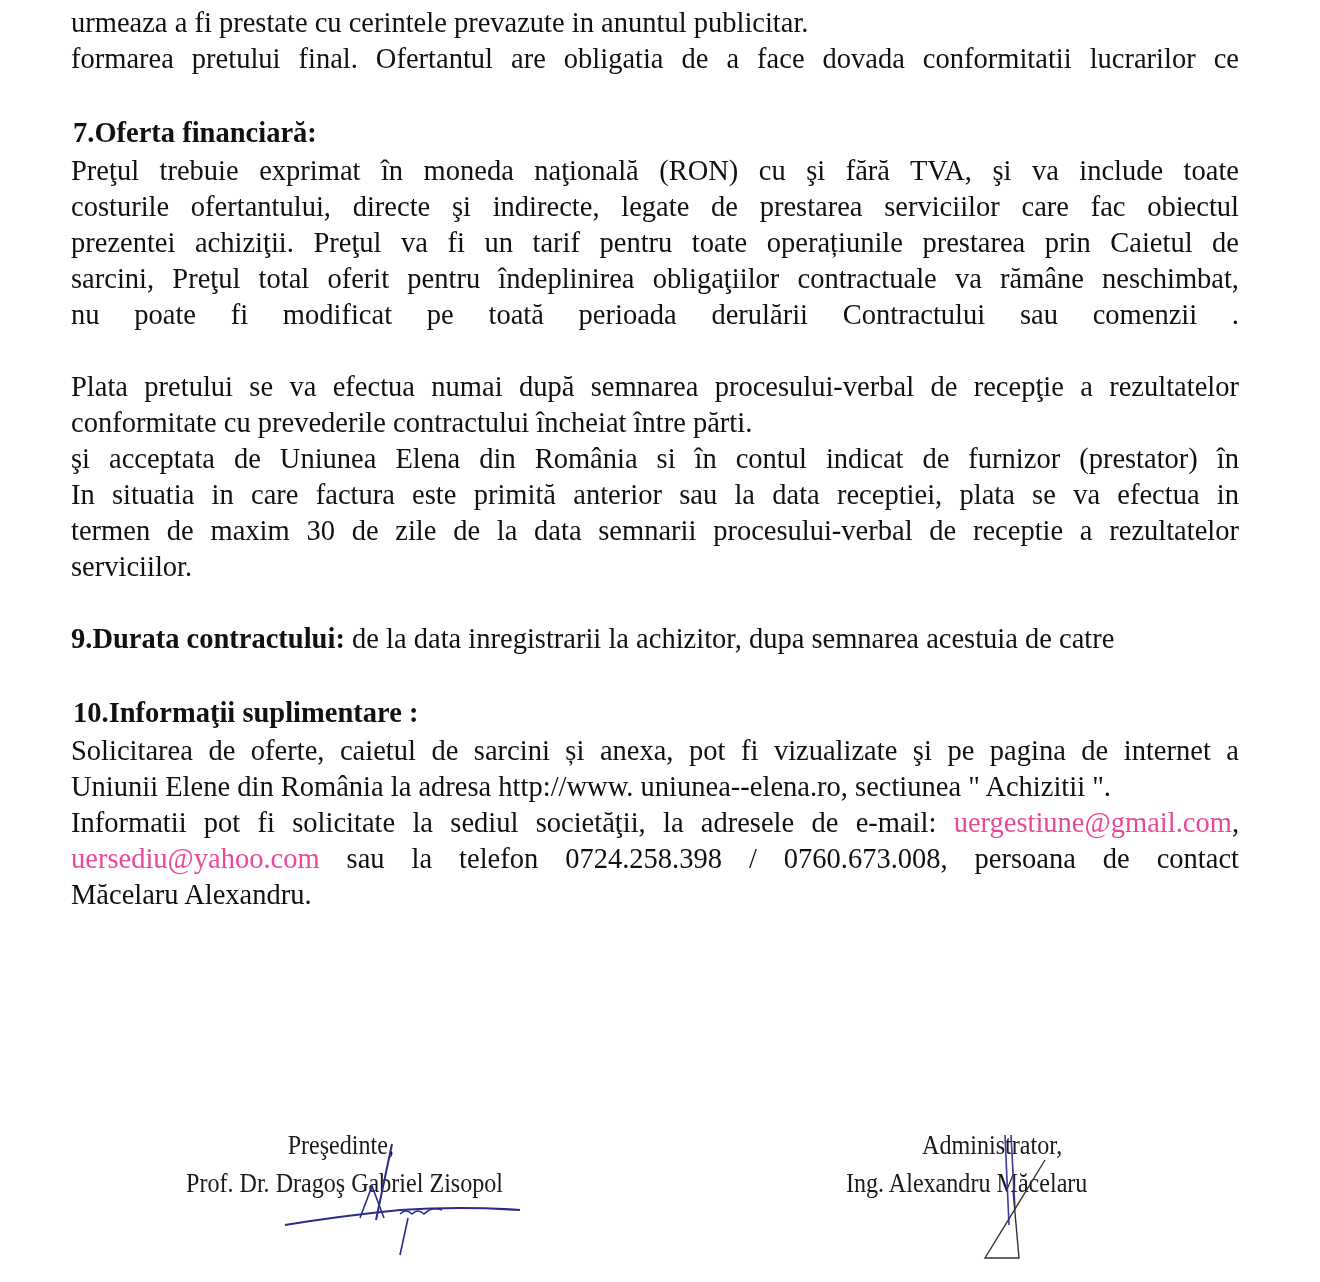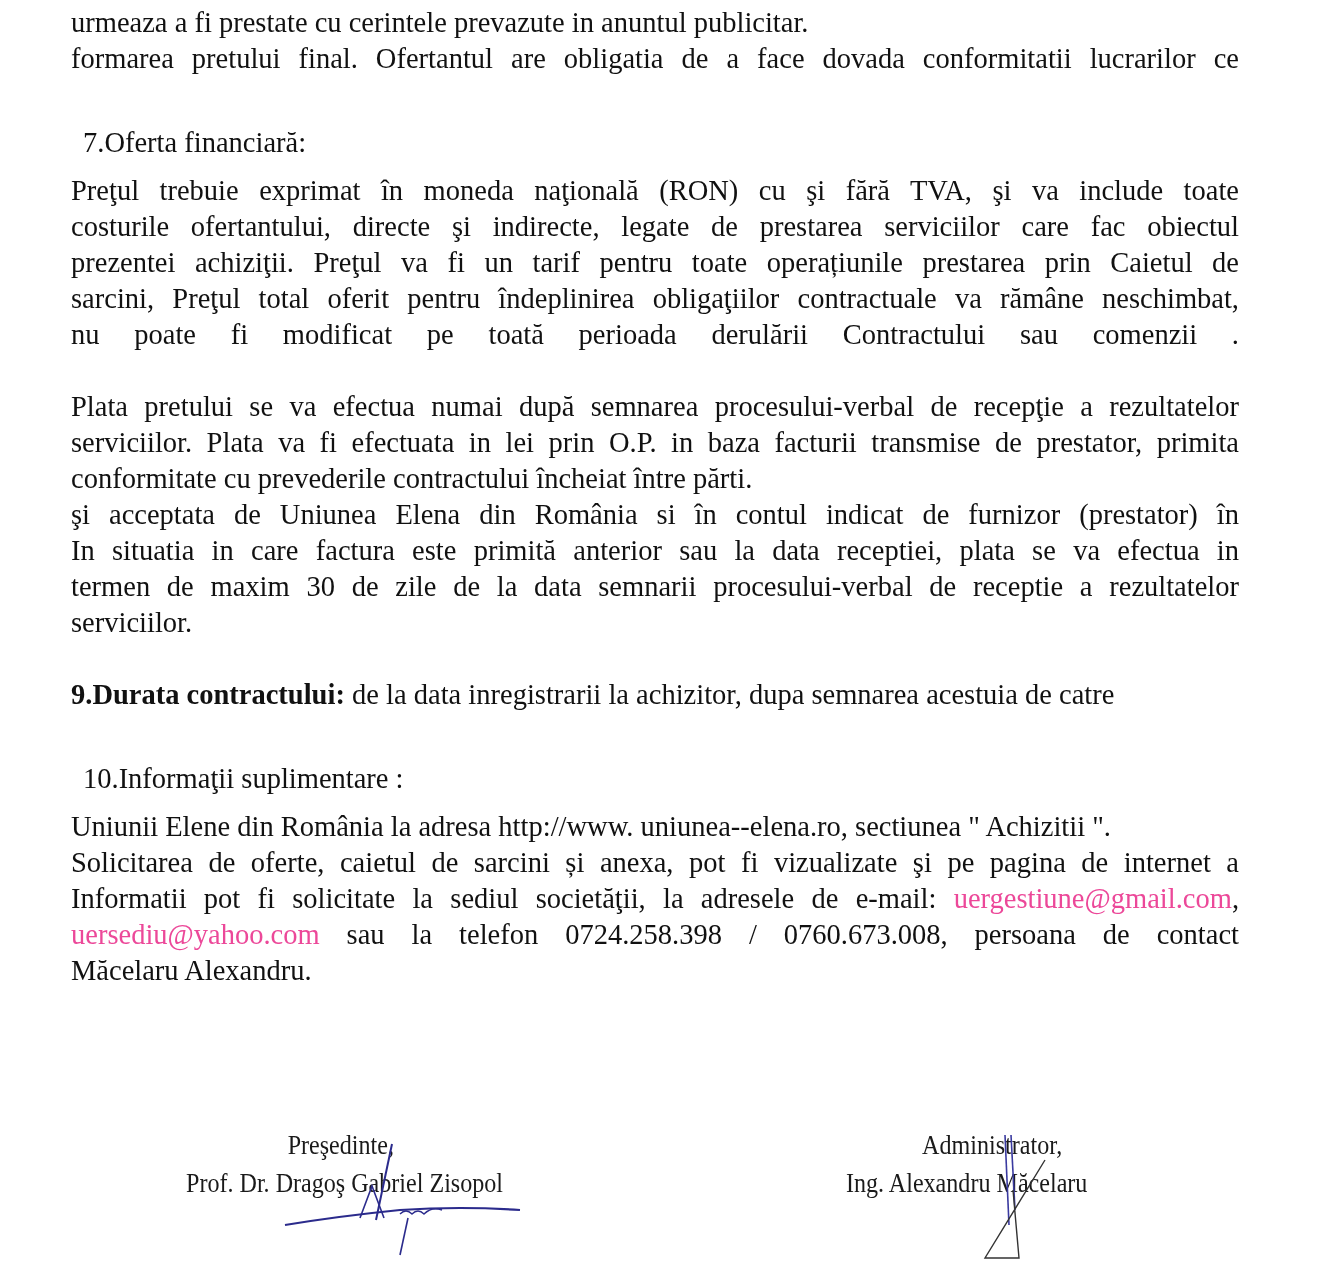--- a/index.html
+++ b/index.html
@@ -27,22 +27,22 @@
       margin: 0;
       text-align: justify;
     }
     .para.justify-all {
       text-align-last: justify;
     }
     .gap {
       height: 36px;
     }
     .heading {
-      font-weight: normal;
-      margin: 12px;
+      font-weight: bold;
+      margin: 2px;
     }
     .bold {
       font-weight: bold;
     }
     a.link {
       color: #ec4899;
     }
     .sig-block {
       position: absolute;
       text-align: center;
@@ -83,40 +83,39 @@
     <p class="para justify-all">costurile ofertantului, directe şi indirecte, legate de prestarea serviciilor care fac obiectul</p>
     <p class="para justify-all">prezentei achiziţii. Preţul va fi un tarif pentru toate operațiunile prestarea prin Caietul de</p>
     <p class="para justify-all">sarcini, Preţul total oferit pentru îndeplinirea obligaţiilor contractuale va rămâne neschimbat,</p>
     <p class="para justify-all">nu poate fi modificat pe toată perioada derulării Contractului sau comenzii .</p>
   </section>
 
   <div class="gap"></div>
 
   <section>
     <p class="para justify-all">Plata pretului se va efectua numai după semnarea procesului-verbal de recepţie a rezultatelor</p>
-    <p class="para justify-all">serviciilor. Plata va fi efectuata in lei prin O.P. in baza facturii transmise de prestator, primita</p>
     <p class="para">conformitate cu prevederile contractului încheiat între părti.</p>
     <p class="para justify-all">şi acceptata de Uniunea Elena din România si în contul indicat de furnizor (prestator) în</p>
     <p class="para justify-all">In situatia in care factura este primită anterior sau la data receptiei, plata se va efectua in</p>
     <p class="para justify-all">termen de maxim 30 de zile de la data semnarii procesului-verbal de receptie a rezultatelor</p>
     <p class="para">serviciilor.</p>
   </section>
 
   <div class="gap"></div>
 
   <section>
     <p class="para"><span class="bold">9.Durata contractului:</span><span> de la data inregistrarii la achizitor, dupa semnarea acestuia de catre</span></p>
   </section>
 
   <div class="gap"></div>
 
   <section>
     <p class="heading">10.Informaţii suplimentare :</p>
+    <p class="para justify-all">Solicitarea de oferte, caietul de sarcini și anexa, pot fi vizualizate şi pe pagina de internet a</p>
     <p class="para">Uniunii Elene din România la adresa http://www. uniunea--elena.ro, sectiunea " Achizitii ".</p>
-    <p class="para justify-all">Solicitarea de oferte, caietul de sarcini și anexa, pot fi vizualizate şi pe pagina de internet a</p>
     <p class="para justify-all"><span>Informatii pot fi solicitate la sediul societăţii, la adresele de e-mail: </span><a class="link">uergestiune@gmail.com</a><span>,</span></p>
     <p class="para justify-all"><a class="link">uersediu@yahoo.com</a><span> sau la telefon 0724.258.398 / 0760.673.008,  persoana de contact</span></p>
     <p class="para">Măcelaru Alexandru.</p>
   </section>
 </div>
 
 <div class="sig-block sig-left">
   <div style="padding-left:0px;text-align:center;width:360px;">Preşedinte,</div>
   <div style="text-align:left;white-space:nowrap;">Prof. Dr. Dragoş Gabriel Zisopol</div>
 </div>

